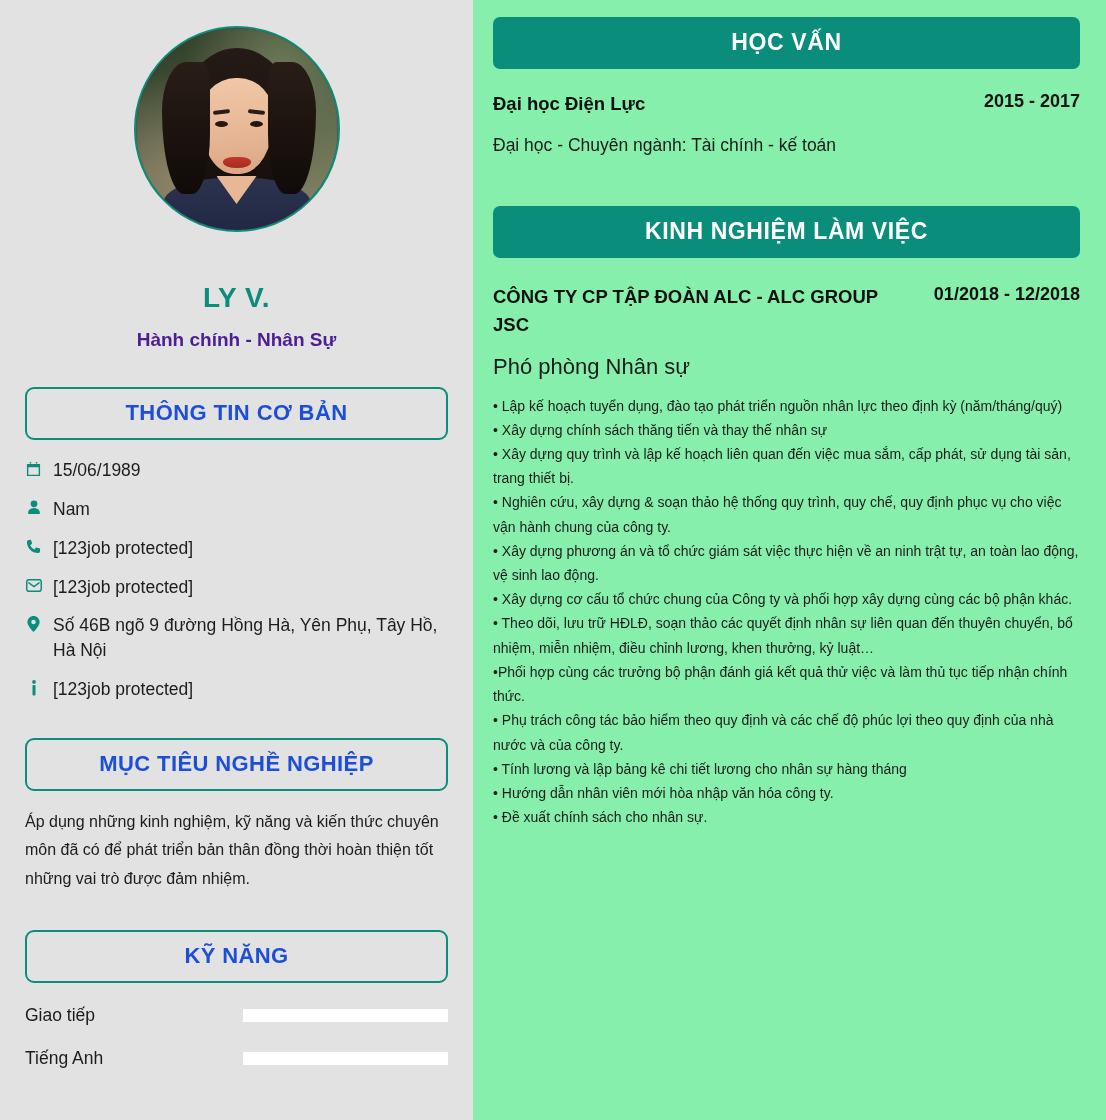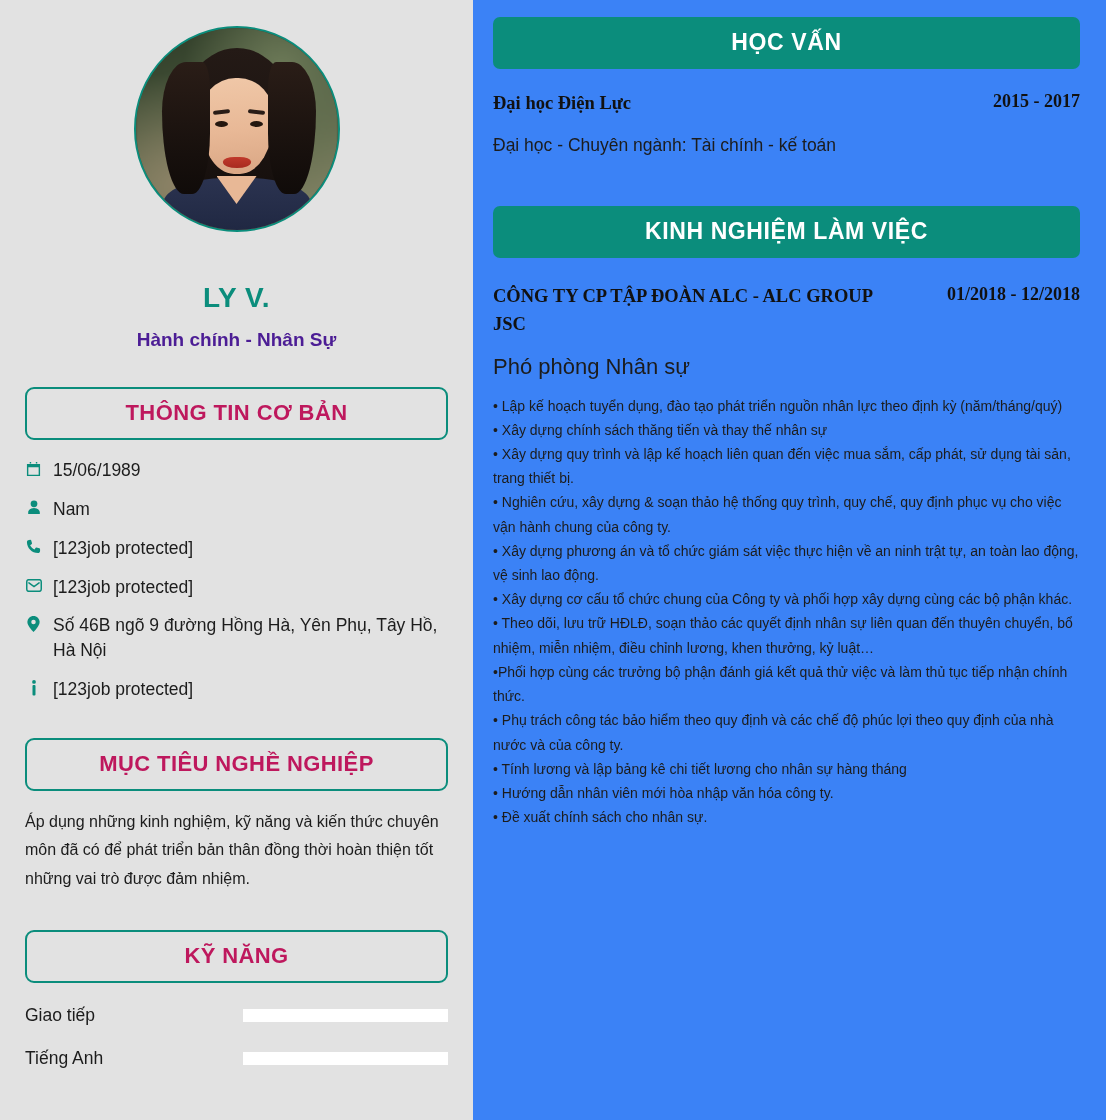--- a/index.html
+++ b/index.html
@@ -133,21 +133,21 @@
     color: #4c1d95;
     font-size: 19px;
     font-weight: bold;
     margin-top: 15px;
   }
 
   .sec-box {
     border: 2px solid #0b8d7c;
     border-radius: 9px;
     text-align: center;
-    color: #be185d;
+    color: #1d4ed8;
     font-size: 22px;
     font-weight: bold;
     letter-spacing: 0.4px;
     padding: 11px 6px 12px;
   }
 
   .basic-box { margin-top: 36px; }
 
   .info-list {
     margin-top: 18px;
@@ -201,21 +201,21 @@
     background: #ffffff;
   }
   .skill-fill {
     height: 100%;
     background: #0b8d7c;
   }
 
   
   .right-col {
     flex: 1 1 auto;
-    background: #3b82f6;
+    background: #86efac;
     padding: 17px 26px 0 20px;
     overflow: hidden;
   }
 
   .banner {
     background: #0b8d7c;
     color: #ffffff;
     text-align: center;
     font-size: 23px;
     font-weight: bold;
@@ -223,21 +223,20 @@
     border-radius: 7px;
     padding: 12px 8px 13px;
   }
 
   .entry-head {
     display: flex;
     justify-content: space-between;
     align-items: flex-start;
     gap: 14px;
     margin-top: 21px;
-    font-family: Liberation Serif, serif;
   }
   .entry-title {
     font-size: 18.5px;
     font-weight: bold;
     color: #111111;
     line-height: 1.5;
     max-width: 400px;
   }
   .entry-date {
     font-size: 18px;

